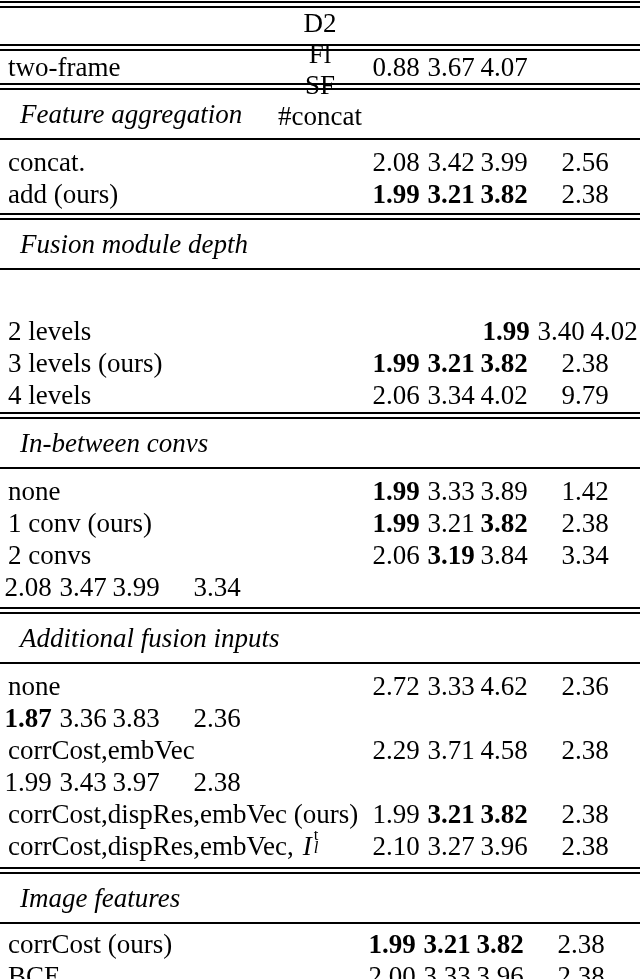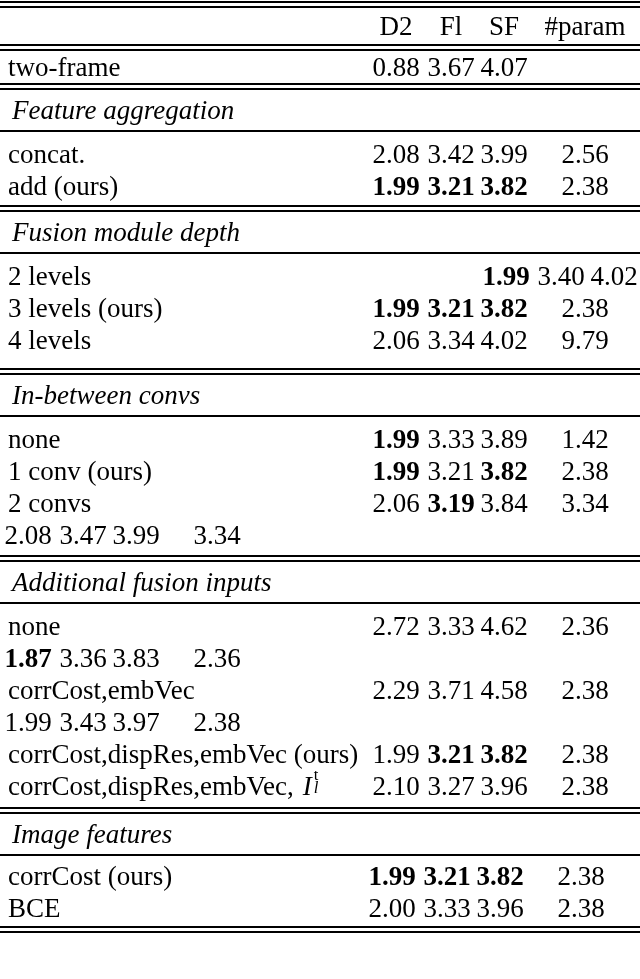--- a/index.html
+++ b/index.html
@@ -4,55 +4,55 @@
 <style>
   html,body{margin:0;padding:0;}
   body{
     width:640px;height:979px;background:#ffffff;color:#000000;
     font-family:"Liberation Serif", serif;font-size:27px;
     overflow:hidden;
   }
   .tbl{width:640px;padding-top:1px;}
   .rule-d{height:3px;border-top:2px solid #000;border-bottom:2px solid #000;}
   .rule-s{height:0;border-top:2px solid #000;}
-  .hdr-row{display:flex;height:36px;align-items:center;}
+  .hdr-row{display:flex;height:36px;align-items:center;flex-direction:column;}
   .row{display:flex;height:32px;align-items:center;}
   .row.tall{height:32px;}
   .group{padding:6px 0 3px 0;border-radius:16px;}
-  .group.g2{padding:6px 0 12px 0;}
+  .group.g2{padding:6px 0 1px 0;margin-top:39px;}
   .group.g3{padding:6px 0 4px 0;}
   .group.g4{padding:6px 0 5px 0;}
   .group.g5{padding:4px 4px 2px 0;}
   .label{flex:1;padding-left:8px;white-space:nowrap;overflow:hidden;}
   .col{text-align:center;white-space:nowrap;}
   .col.d2{width:56px;}
   .col.fl{width:54px;}
   .col.sf{width:52px;}
   .col.pm{width:110px;}
   .b{font-weight:bold;}
-  .section-row{height:40px;display:flex;align-items:center;padding-left:12px;
+  .section-row{height:48px;display:flex;align-items:center;padding-left:20px;
     font-style:italic;}
   .math{display:inline-flex;align-items:flex-start;margin-left:9px;vertical-align:baseline;}
   .mbase{font-style:italic;}
   .mscripts{display:inline-flex;flex-direction:column;font-size:0.62em;line-height:0.82;margin-left:2px;margin-top:-3px;}
   .msub{font-style:italic;}
 </style>
 </head>
 <body>
 
 <div class="tbl">
 
   <div class="rule-d"></div>
 
   <div class="hdr-row">
     <div class="label"></div>
     <div class="col d2">D2</div>
     <div class="col fl">Fl</div>
     <div class="col sf">SF</div>
-    <div class="col pm">#param</div>
+    <div class="col pm">#concat</div>
   </div>
 
   <div class="rule-d"></div>
 
   <div class="row tall">
     <div class="label">two-frame</div>
     <div class="col d2">0.88</div>
     <div class="col fl">3.67</div>
     <div class="col sf">4.07</div>
     <div class="col pm"></div>

